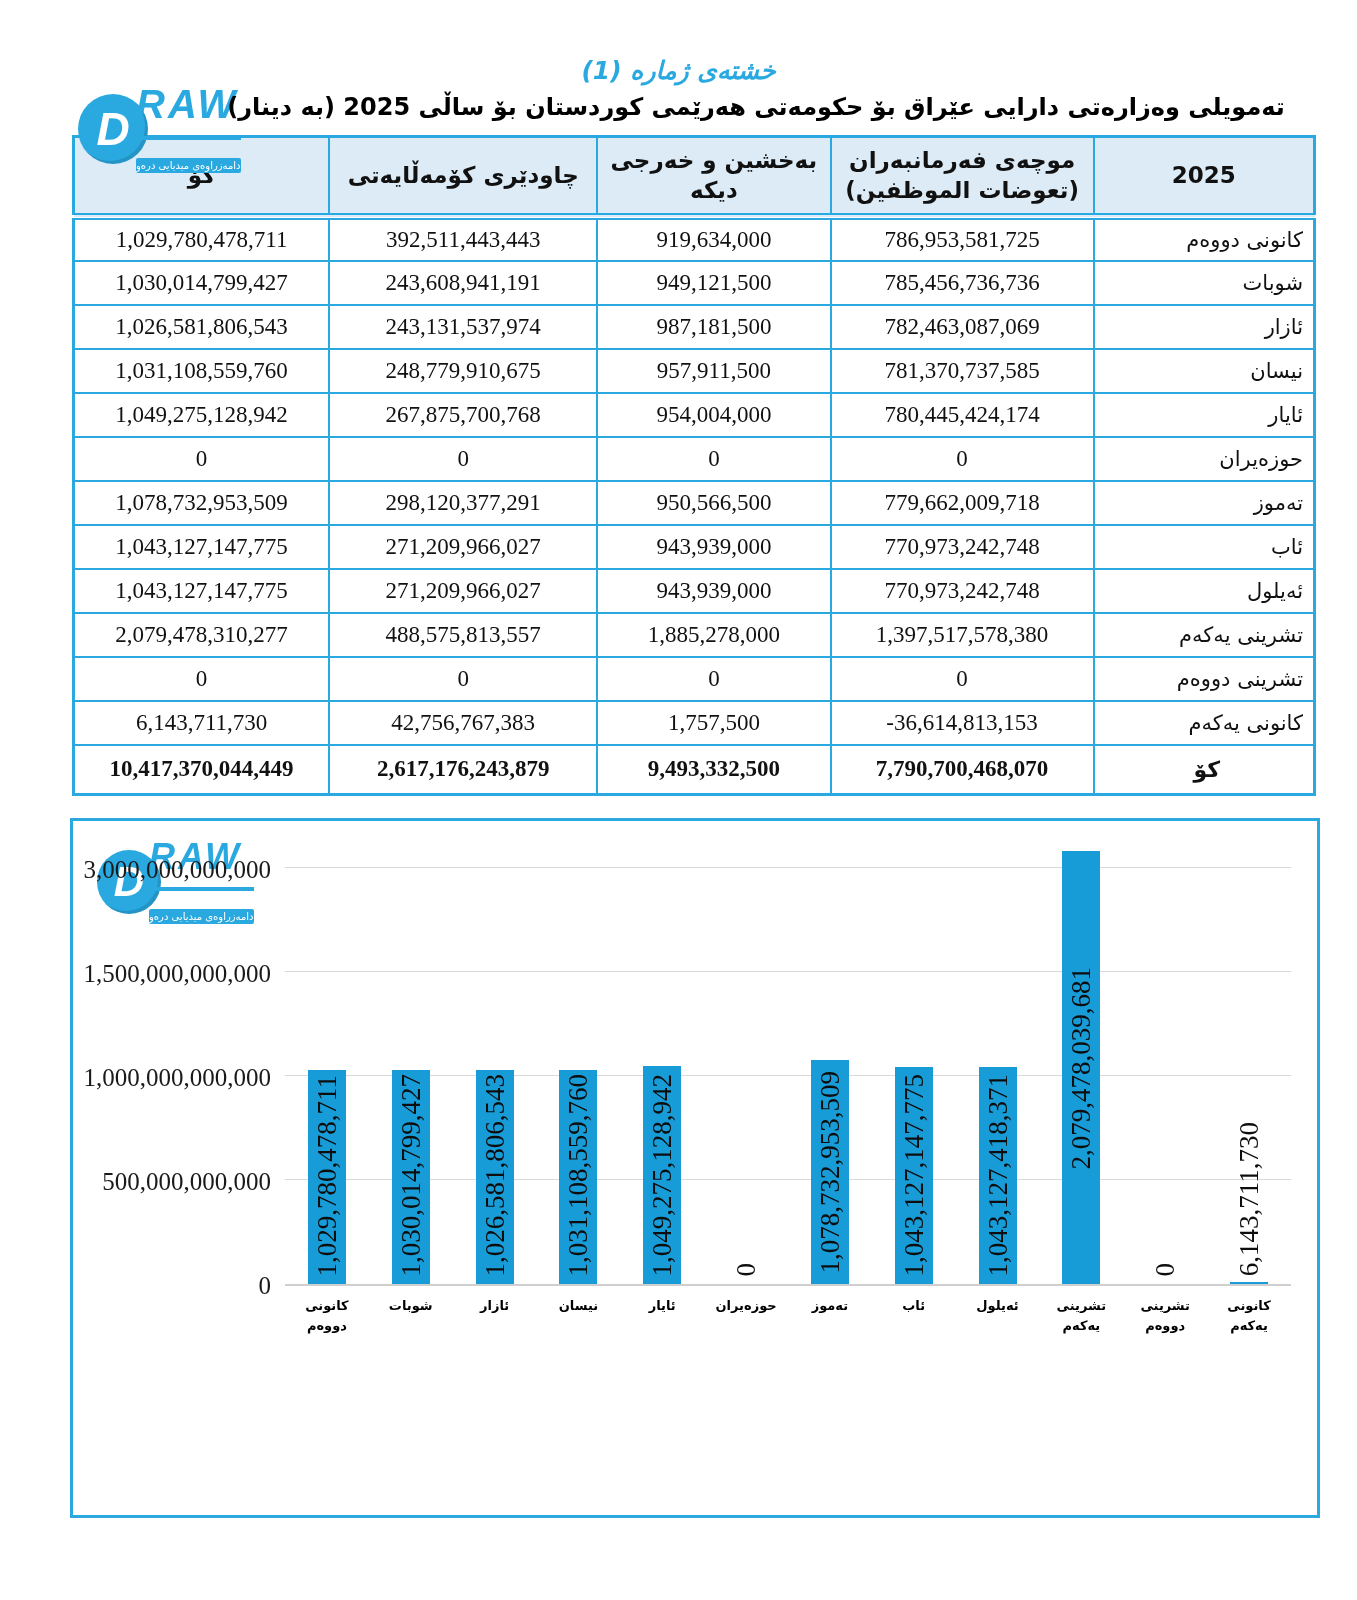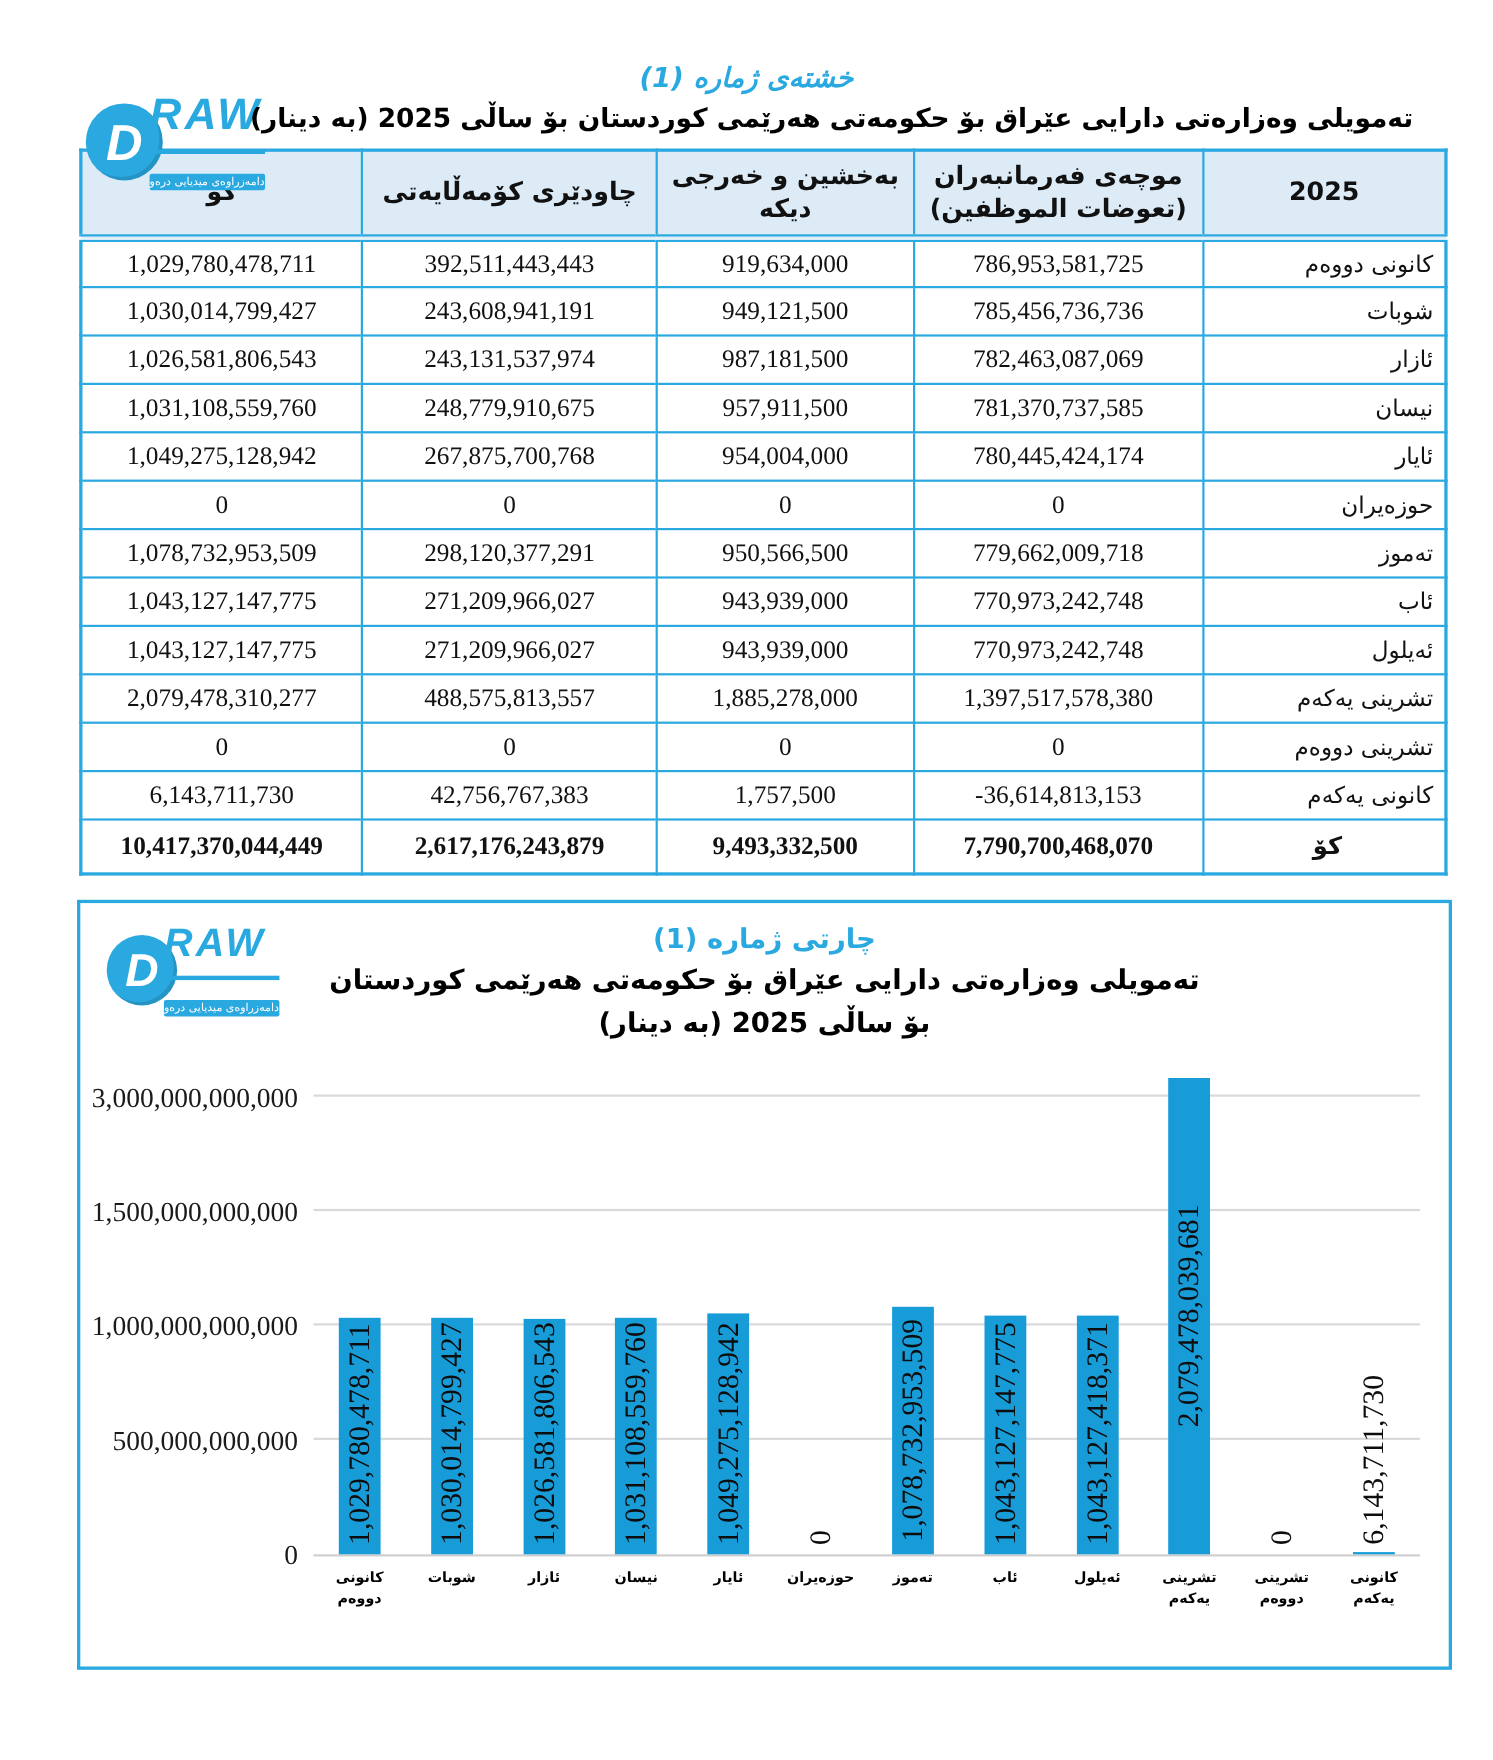--- a/index.html
+++ b/index.html
@@ -243,25 +243,20 @@
 <div class="chart-box">
   <div class="logo small chart-logo">
     <div class="logo-circle">
         <span>D</span>
       </div>
     <div class="logo-right">
       <span class="logo-raw">RAW</span>
       <span class="logo-ribbon">دامەزراوەی میدیایی درەو</span>
     </div>
   </div>
-  <div class="chart-titles">
-    <div class="chart-title-blue">چارتی ژمارە (1)</div>
-    <div class="chart-title-black">تەمویلی وەزارەتی دارایی عێراق بۆ حکومەتی هەرێمی کوردستان
-بۆ ساڵی 2025 (بە دینار)</div>
-  </div>
   <div class="chart-area">
     <div class="y-axis" id="y-axis">
         <div class="ytick" style="bottom: -14px;">0</div>
         <div class="ytick" style="bottom: 90px;">500,000,000,000</div>
         <div class="ytick" style="bottom: 194px;">1,000,000,000,000</div>
         <div class="ytick" style="bottom: 298px;">1,500,000,000,000</div>
         <div class="ytick" style="bottom: 402px;">3,000,000,000,000</div>
       </div>
     <div class="plot-col">
       <div class="plot" id="plot">

